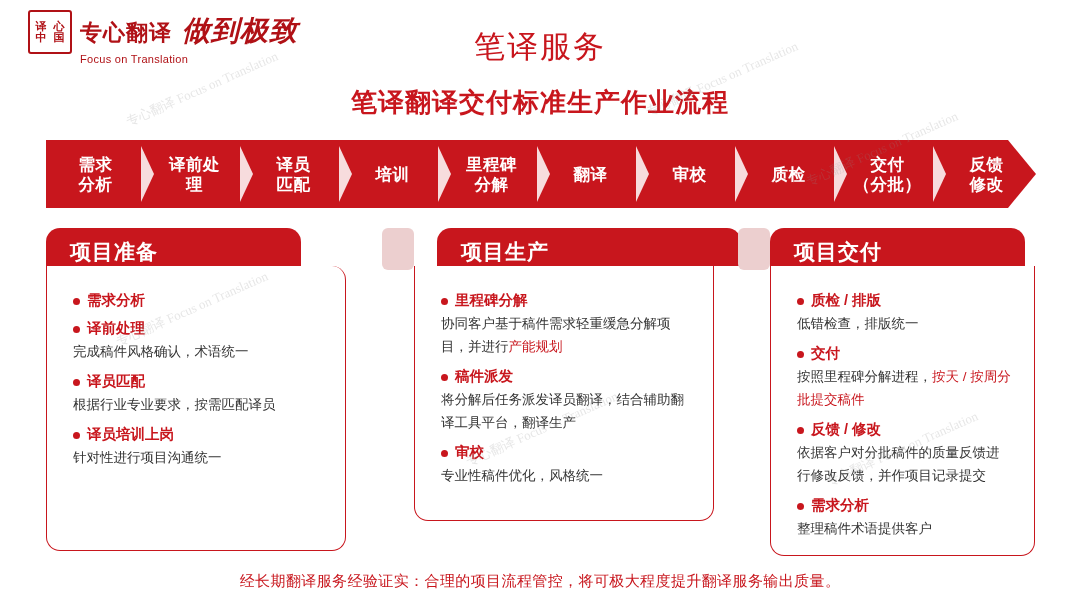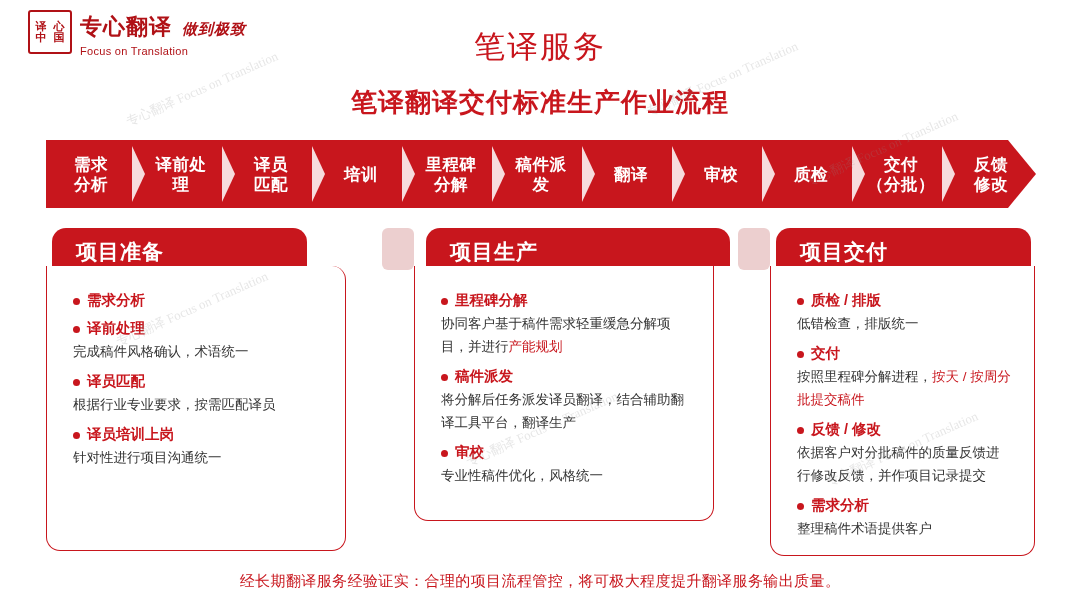--- a/index.html
+++ b/index.html
@@ -44,21 +44,21 @@
   .logo-seal span { width: 50%; text-align: center; }
   .logo-text { padding-top: 2px; }
   .logo-cn {
     color: #b01116;
     font-size: 22px;
     font-weight: bold;
     font-family: "Liberation Serif", serif;
     letter-spacing: 1px;
     white-space: nowrap;
   }
-  .logo-cn .slogan { font-size: 15px; margin-left: 10px; font-style: italic; }
+  .logo-cn .slogan { font-size: 28px; margin-left: 10px; font-style: italic; }
   .logo-en {
     color: #b01116;
     font-size: 11px;
     margin-top: 3px;
     letter-spacing: .3px;
   }
 
   
   .title-block {
     position: absolute;
@@ -131,21 +131,20 @@
   .panel-head {
     position: absolute;
     background: #c8161d;
     border-radius: 14px 14px 0 0;
     color: #ffffff;
     font-size: 21px;
     font-weight: bold;
     letter-spacing: 1px;
     box-sizing: border-box;
     padding: 10px 0 0 24px;
-    margin-left: 6px;
   }
   .panel-body {
     position: absolute;
     border: 1.6px solid #c8161d;
     border-top: none;
     border-radius: 0 0 14px 14px;
     box-sizing: border-box;
     padding: 22px 22px 14px 26px;
   }
   .panel-body.first { border-radius: 0 14px 14px 14px; }
@@ -249,25 +248,20 @@
     <div class="step">
         <span class="step-label">培训</span>
         <span class="sep"></span>
       </div>
     <div class="step">
         <span class="step-label">里程碑
 分解</span>
         <span class="sep"></span>
       </div>
     <div class="step">
-        <span class="step-label">稿件派
-发</span>
-        <span class="sep"></span>
-      </div>
-    <div class="step">
         <span class="step-label">翻译</span>
         <span class="sep"></span>
       </div>
     <div class="step">
         <span class="step-label">审校</span>
         <span class="sep"></span>
       </div>
     <div class="step">
         <span class="step-label">质检</span>
         <span class="sep"></span>
@@ -311,21 +305,21 @@
 
   <div class="item">
     <div class="item-title">
       <span class="dot"></span><span>译员培训上岗</span>
     </div>
     <p class="item-text">针对性进行项目沟通统一</p>
   </div>
 </div>
 
 <div class="tab-notch" style="left:382px; top:228px; width:32px; height:42px;"></div>
-<div class="panel-head" style="left:420px; top:228px; width:304px; height:38px;">
+<div class="panel-head" style="left:437px; top:228px; width:304px; height:38px;">
   <span>项目生产</span>
 </div>
 <div class="panel-body" style="left:414px; top:266px; width:300px; height:255px;">
 
   <div class="item">
     <div class="item-title">
       <span class="dot"></span><span>里程碑分解</span>
     </div>
     <p class="item-text">
       <span>协同客户基于稿件需求轻重缓急分解项目，并进行</span><em>产能规划</em>

